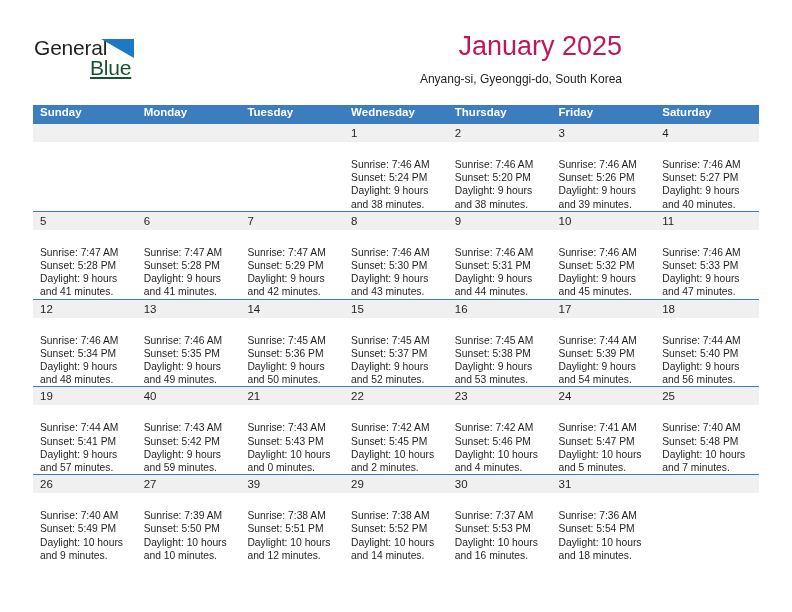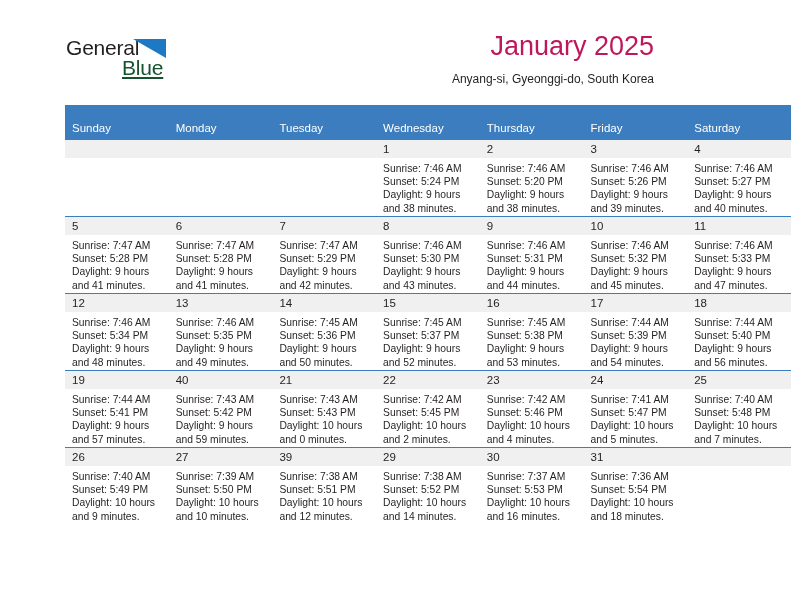--- a/index.html
+++ b/index.html
@@ -13,21 +13,20 @@
     height: 612px;
     font-family: "Liberation Sans", sans-serif;
     color: #231f20;
     overflow: hidden;
   }
   .page {
     position: relative;
     width: 656px;
     height: 612px;
     box-sizing: border-box;
-    margin-left: 32px;
   }
 
   
   .topbar {
     position: absolute;
     left: 34px;
     top: 30px;
     right: 34px;
     height: 72px;
   }
@@ -90,23 +89,23 @@
     left: 33px;
     top: 105px;
     width: 726px;
     border-collapse: collapse;
     table-layout: fixed;
   }
   .calendar th {
     background: #3b7dbf;
     color: #ffffff;
     font-size: 11.5px;
-    font-weight: normal;
+    font-weight: bold;
     text-align: left;
-    padding: 16px 0 5px 7px;
+    padding: 0 0 5px 7px;
     height: 13px;
     border: none;
   }
   .calendar td {
     vertical-align: top;
     padding: 0;
     border: none;
     border-top: 1px solid #3b7dbf;
     height: 76px;
     background: #ffffff;
@@ -119,21 +118,21 @@
     height: 16px;
     line-height: 16px;
     padding: 1px 0 1px 7px;
     font-size: 11.5px;
     color: #231f20;
   }
   td.empty .daynum-band {
     background: #f0f0f0;
   }
   .cell-body {
-    padding: 4px 6px 0 7px;
+    padding: 16px 6px 0 7px;
     font-size: 10.3px;
     line-height: 13.2px;
     color: #231f20;
   }
   .cell-body div {
     white-space: nowrap;
   }
 </style>
 </head>
 <body>

